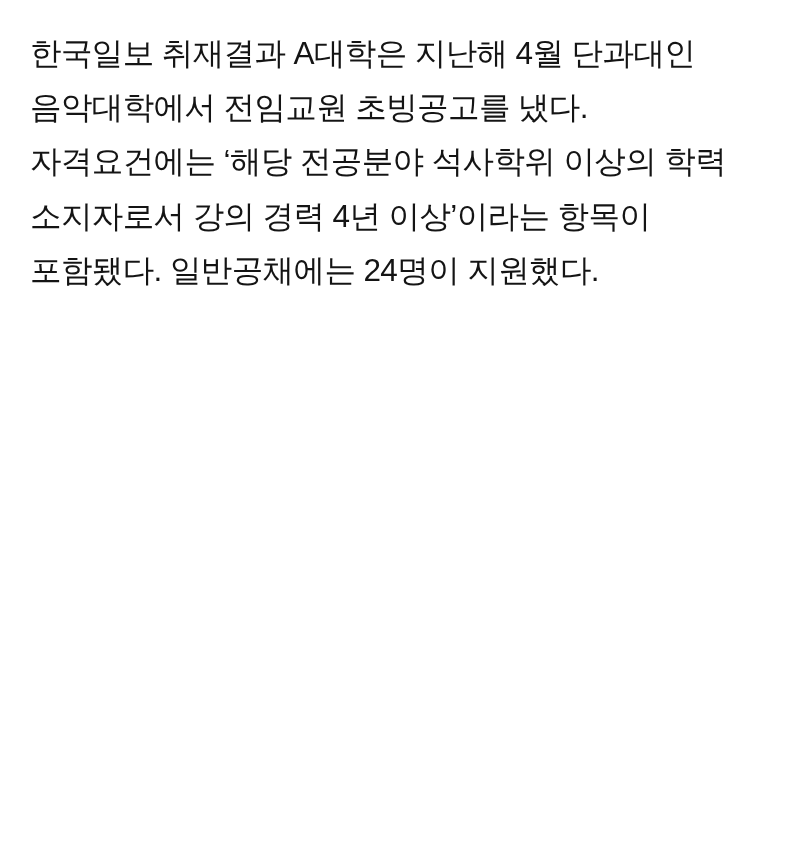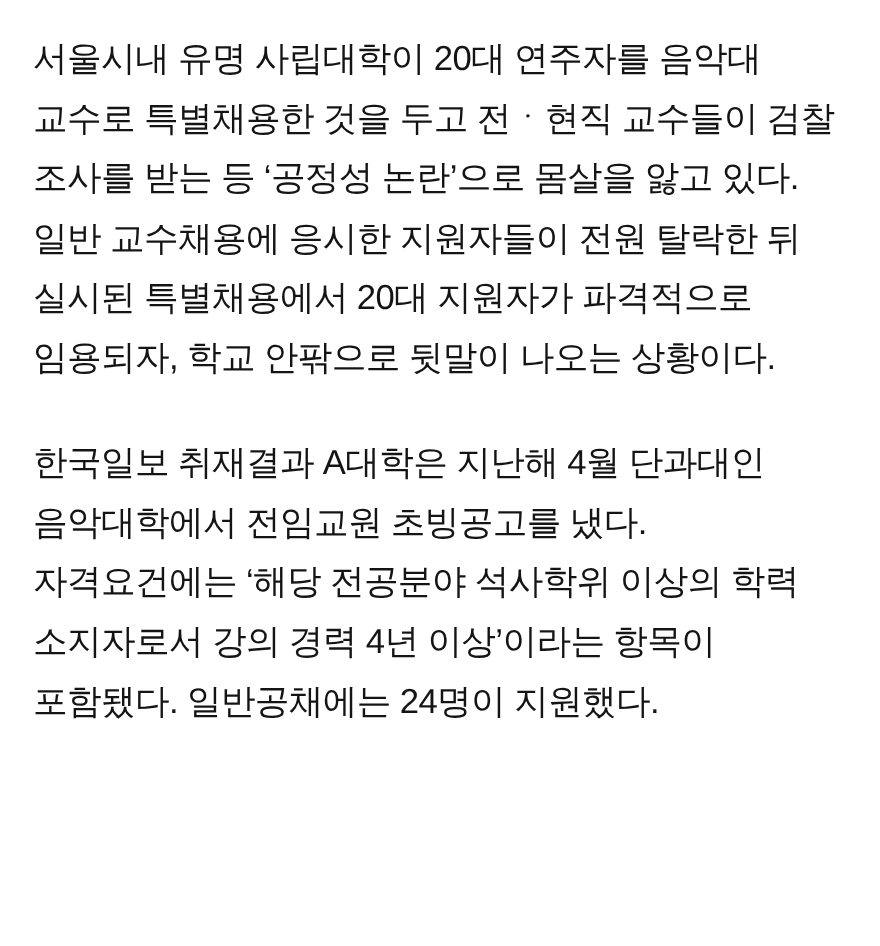--- a/index.html
+++ b/index.html
@@ -30,15 +30,14 @@
     text-align: left;
   }
   .para + .para {
     margin-top: 42px;
   }
 </style>
 </head>
 <body>
 
 <div class="article">
-  <p class="para">서울시내 유명 사립대학이 20대 연주자를 음악대 교수로 특별채용한 것을 두고 전ㆍ현직 교수들이 검찰 조사를 받는 등 ‘공정성 논란’으로 몸살을 앓고 있다. 일반 교수채용에 응시한 지원자들이 전원 탈락한 뒤 실시된 특별채용에서 20대 지원자가 파격적으로 임용되자, 학교 안팎으로 뒷말이 나오는 상황이다.</p>
   <p class="para">한국일보 취재결과 A대학은 지난해 4월 단과대인 음악대학에서 전임교원 초빙공고를 냈다. 자격요건에는 ‘해당 전공분야 석사학위 이상의 학력 소지자로서 강의 경력 4년 이상’이라는 항목이 포함됐다. 일반공채에는 24명이 지원했다.</p>
 </div>
 
 </body></html>

